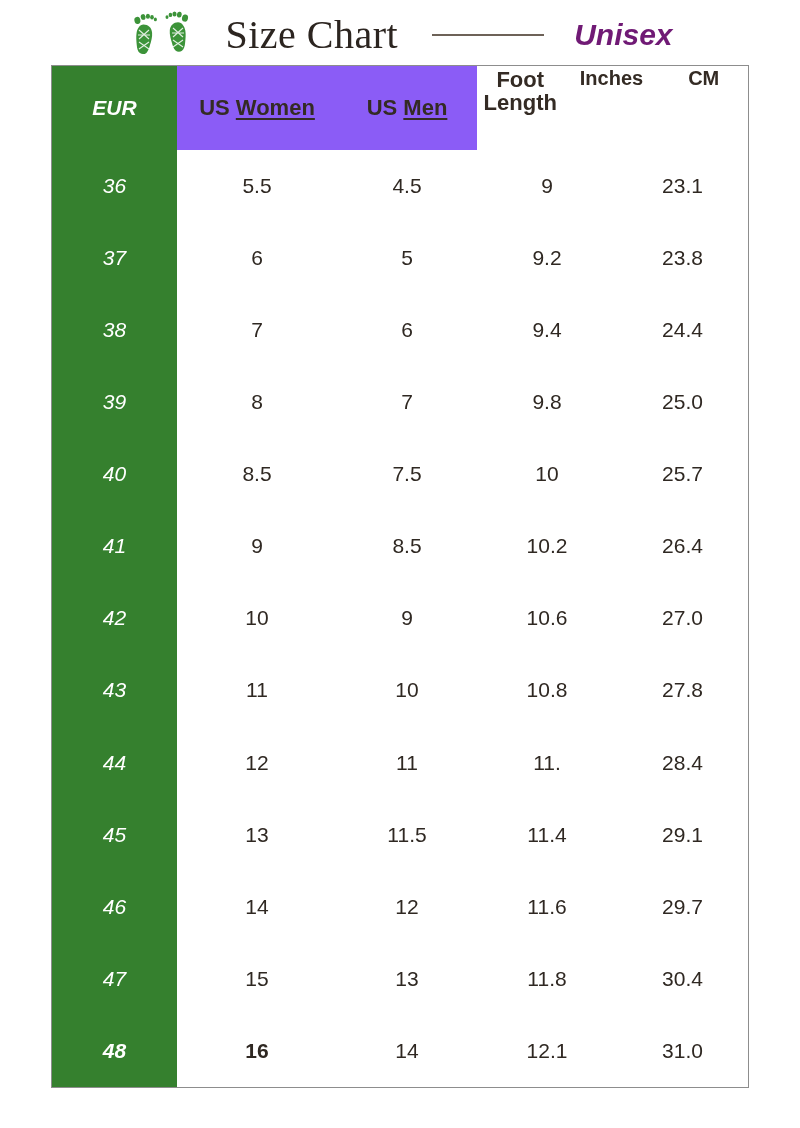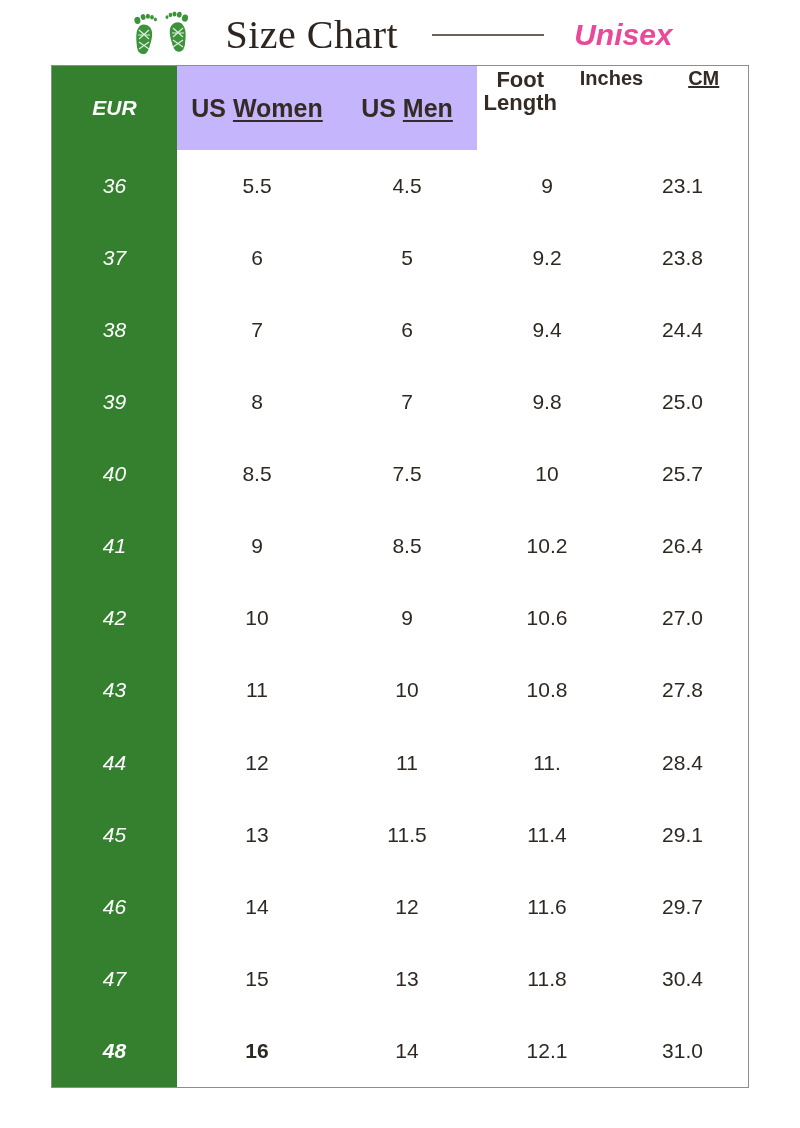--- a/index.html
+++ b/index.html
@@ -53,21 +53,21 @@
     height: 0;
     border-top: 2px solid #6d6258;
     margin: 0 14px 0 18px;
     flex: 0 0 auto;
   }
   .unisex-label {
     font-family: "Liberation Sans", sans-serif;
     font-size: 30px;
     font-weight: bold;
     font-style: italic;
-    color: #ec4899;
+    color: #701a75;
     white-space: nowrap;
     line-height: 1;
   }
 
   
   .size-table-wrap {
     position: absolute;
     left: 51px;
     top: 65px;
     width: 698px;
@@ -102,23 +102,23 @@
   .hdr-row { height: 84px; }
   .hdr-eur {
     background: #35802e;
     color: #ffffff;
     font-size: 21px;
     font-weight: bold;
     font-style: italic;
     border-bottom: 1px solid #7a7a7a;
   }
   .hdr-cell {
-    background: #c4b5fd;
+    background: #8b5cf6;
     color: #342b24;
-    font-size: 25px;
+    font-size: 22px;
     font-weight: bold;
     border-bottom: 1px solid #7a7a7a;
   }
   .hdr-cell .u-part {
     text-decoration: underline;
     text-underline-offset: 3px;
     text-decoration-thickness: 2px;
   }
   .hdr-cell .plain-part {
     text-decoration: none;
@@ -152,21 +152,21 @@
   }
   .footlen-sub {
     flex: 1 1 0;
     font-size: 20px;
     font-weight: bold;
     color: #342b24;
     text-align: center;
     line-height: 1.05;
   }
   .footlen-sub.sub-inches { flex: 0 0 52%; }
-  .footlen-sub.sub-cm     { flex: 0 0 48%; text-decoration: underline; }
+  .footlen-sub.sub-cm     { flex: 0 0 48%; }
 
   
   tr.data-row { height: 71px; }
   td.cell-eur {
     background: #35802e;
     color: #ffffff;
     font-size: 21px;
     font-weight: normal;
     font-style: italic;
   }

